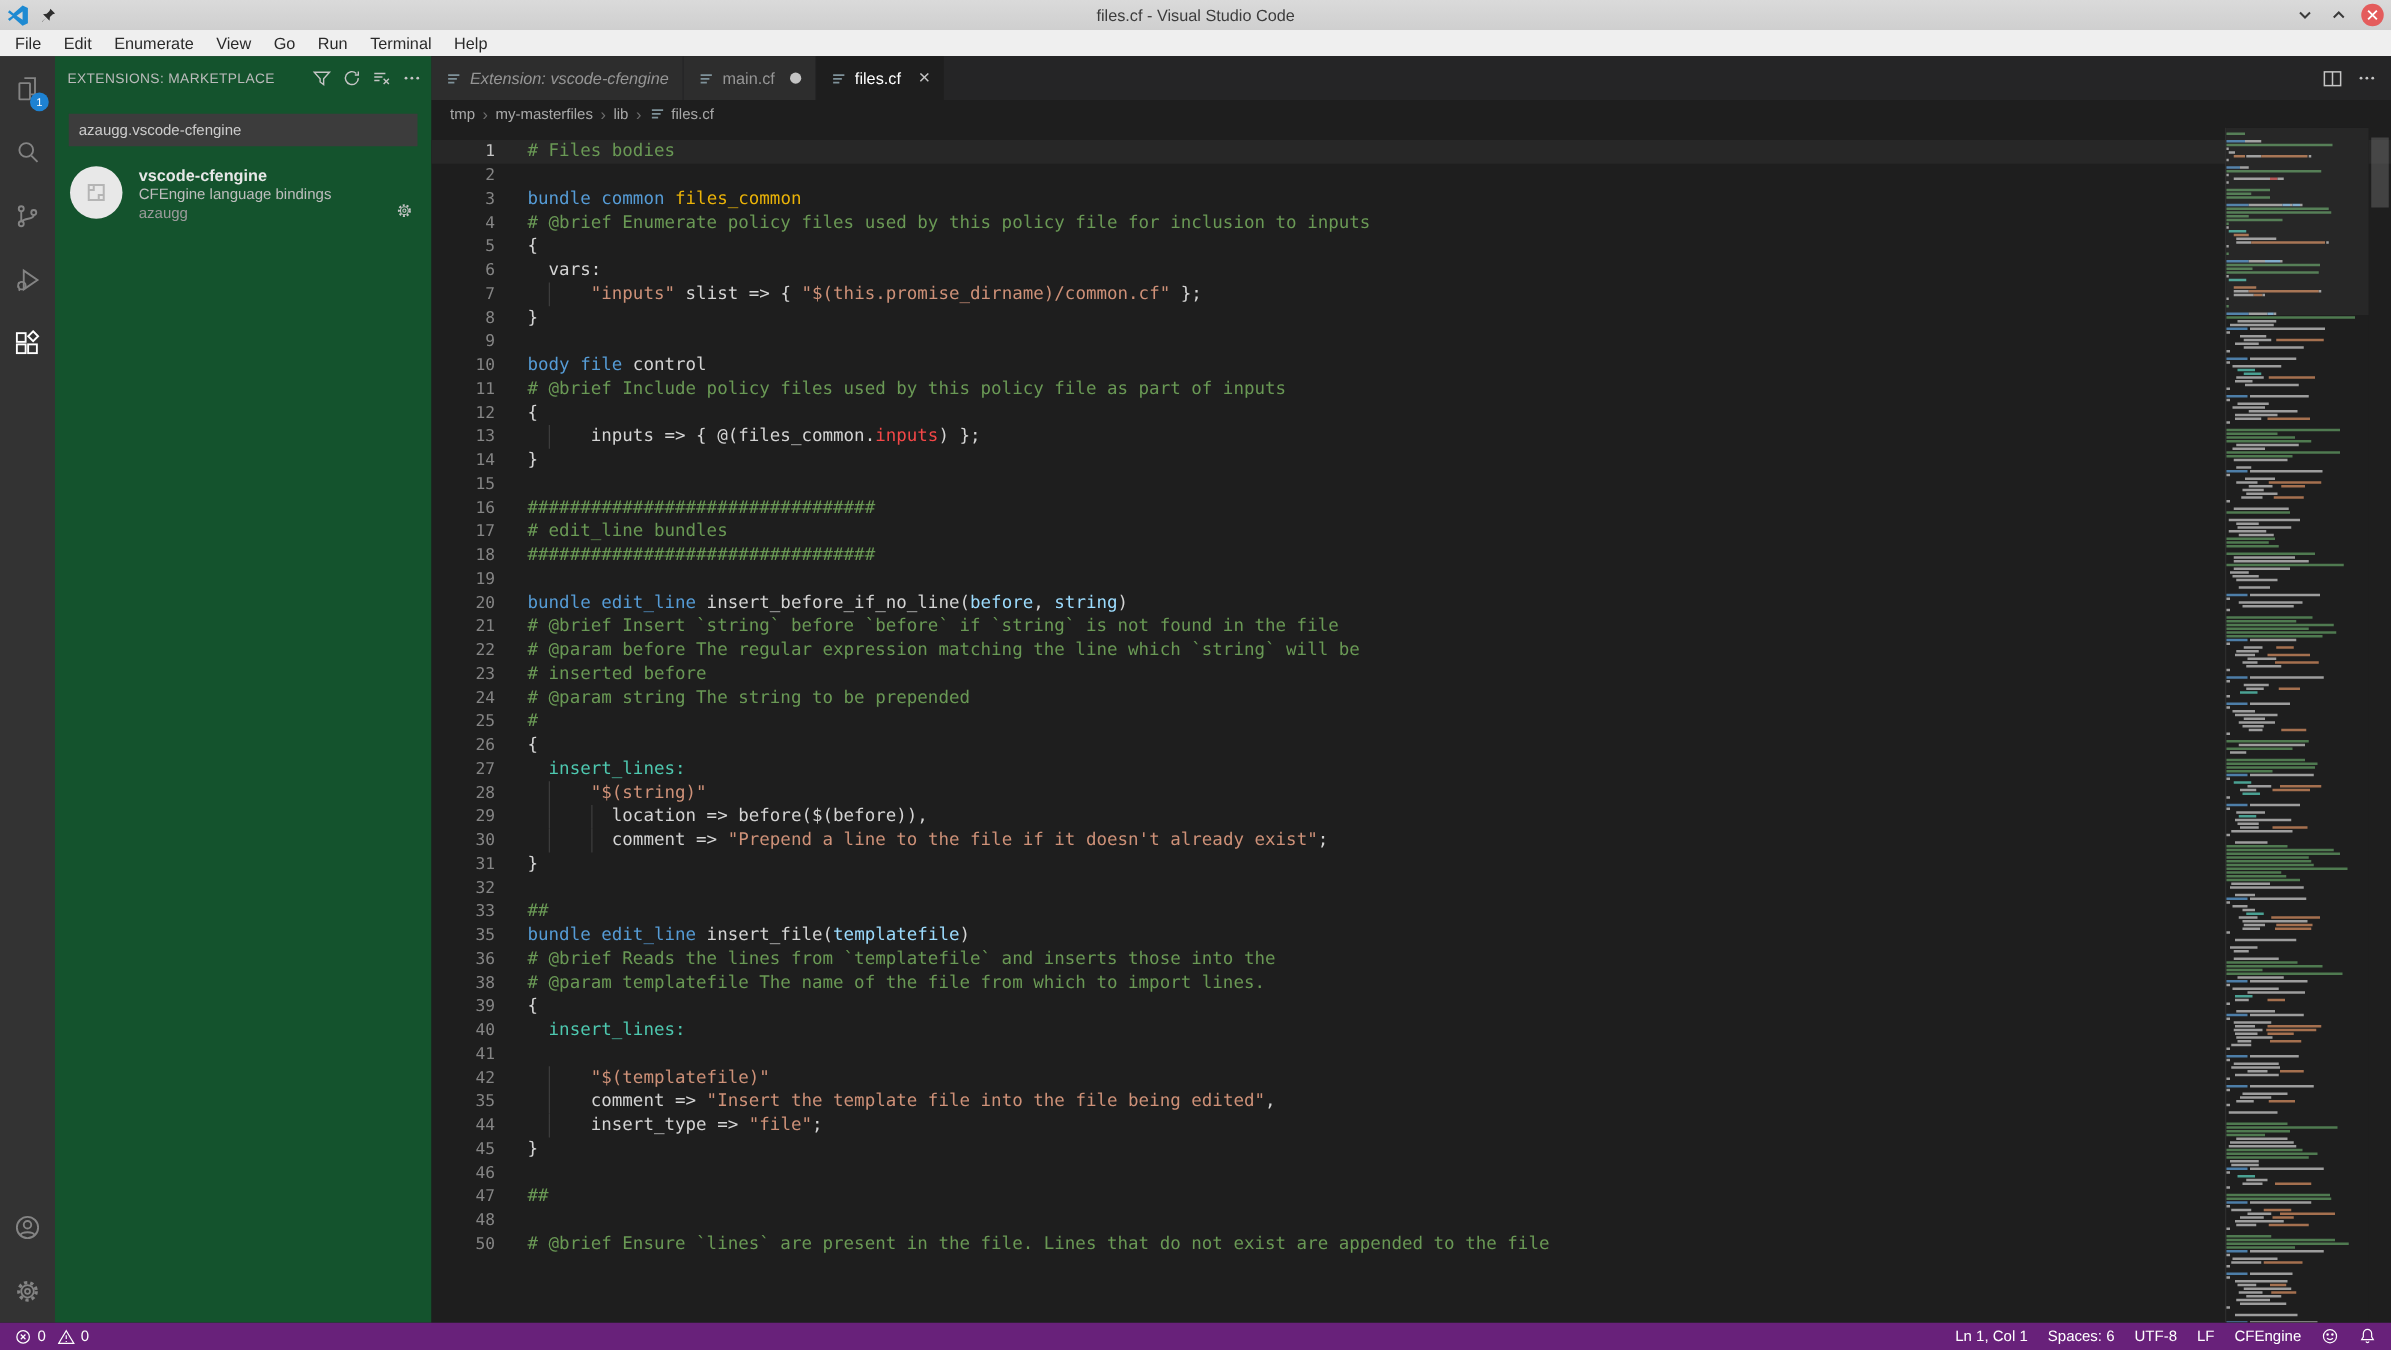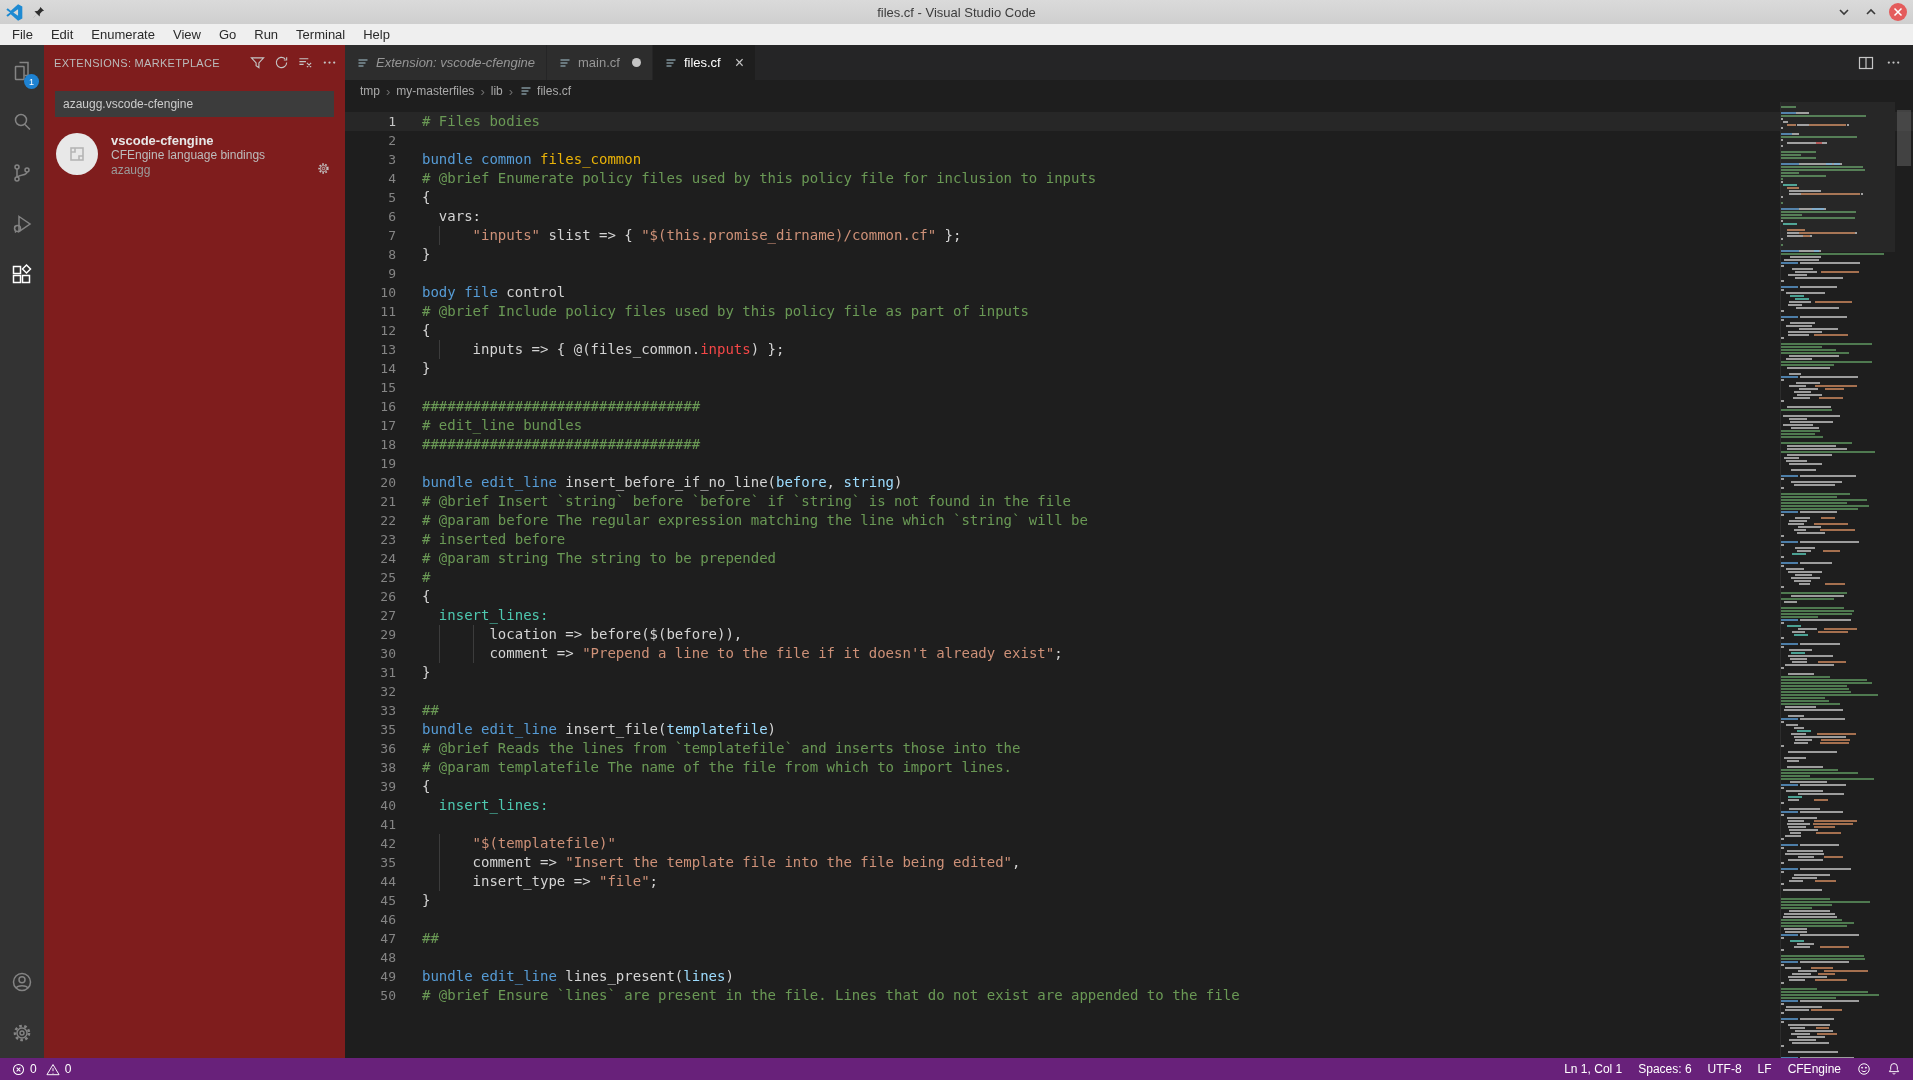--- a/index.html
+++ b/index.html
@@ -23,21 +23,21 @@
   .main{display:flex;height:1013px}
 
   
   .activitybar{width:44px;background:#333333;display:flex;flex-direction:column;align-items:stretch}
   .act-item{height:51px;display:flex;align-items:center;justify-content:center;color:#848484;position:relative}
   .act-item.active{color:#ffffff}
   .act-spacer{flex:1}
   .badge{position:absolute;right:5px;bottom:7px;min-width:15px;height:15px;border-radius:8px;background:#1e82d2;color:#fff;font-size:9px;display:flex;align-items:center;justify-content:center;padding:0 3px}
 
   
-  .sidebar{width:301px;background:#7f1d1d;color:#cccccc;position:relative}
+  .sidebar{width:301px;background:#14532d;color:#cccccc;position:relative}
   .side-header{height:35px;display:flex;align-items:center;padding:0 8px 0 10px}
   .side-title{font-size:11px;color:#bbbbbb;letter-spacing:.3px;flex:1;white-space:nowrap;overflow:hidden}
   .side-icons{display:flex;align-items:center;gap:9px;color:#c5c5c5}
   .search-box{margin:11px 11px 0 11px}
   .search-box input{width:100%;height:26px;background:#3c3c3c;border:none;outline:none;color:#cccccc;font-size:12px;padding:0 8px;font-family:"Liberation Sans",sans-serif}
   .ext-item{margin-top:12px;padding:4px 12px;display:flex;position:relative}
   .ext-ico{width:42px;height:42px;border-radius:50%;background:#e8e8e8;display:flex;align-items:center;justify-content:center;flex:none}
   .ext-meta{margin-left:13px;line-height:15px}
   .ext-name{font-size:13px;font-weight:bold;color:#e7e7e7}
   .ext-desc{font-size:12px;color:#bdbdbd}
@@ -321,39 +321,39 @@
           <div class="code-line"><span class="ln">18</span><span class="lc"><span style="color: rgb(106, 153, 85);">#################################</span></span></div>
           <div class="code-line"><span class="ln">19</span><span class="lc"></span></div>
           <div class="code-line"><span class="ln">20</span><span class="lc"><span style="color: rgb(86, 156, 214);">bundle edit_line </span><span style="color: rgb(212, 212, 212);">insert_before_if_no_line(</span><span style="color: rgb(156, 220, 254);">before</span><span style="color: rgb(212, 212, 212);">, </span><span style="color: rgb(156, 220, 254);">string</span><span style="color: rgb(212, 212, 212);">)</span></span></div>
           <div class="code-line"><span class="ln">21</span><span class="lc"><span style="color: rgb(106, 153, 85);"># @brief Insert `string` before `before` if `string` is not found in the file</span></span></div>
           <div class="code-line"><span class="ln">22</span><span class="lc"><span style="color: rgb(106, 153, 85);"># @param before The regular expression matching the line which `string` will be</span></span></div>
           <div class="code-line"><span class="ln">23</span><span class="lc"><span style="color: rgb(106, 153, 85);"># inserted before</span></span></div>
           <div class="code-line"><span class="ln">24</span><span class="lc"><span style="color: rgb(106, 153, 85);"># @param string The string to be prepended</span></span></div>
           <div class="code-line"><span class="ln">25</span><span class="lc"><span style="color: rgb(106, 153, 85);">#</span></span></div>
           <div class="code-line"><span class="ln">26</span><span class="lc"><span style="color: rgb(212, 212, 212);">{</span></span></div>
           <div class="code-line"><span class="ln">27</span><span class="lc"><span style="color: rgb(212, 212, 212);">  </span><span style="color: rgb(78, 201, 176);">insert_lines:</span></span></div>
+          <div class="code-line"><i class="guide" style="left: 93.86px;"></i><span class="ln">28</span><span class="lc"><span style="color: rgb(212, 212, 212);">      </span><span style="color: rgb(206, 145, 120);">"$(string)"</span></span></div>
           <div class="code-line"><i class="guide" style="left: 93.86px;"></i><i class="guide" style="left: 127.58px;"></i><span class="ln">29</span><span class="lc"><span style="color: rgb(212, 212, 212);">        location =&gt; before($(before)),</span></span></div>
           <div class="code-line"><i class="guide" style="left: 93.86px;"></i><i class="guide" style="left: 127.58px;"></i><span class="ln">30</span><span class="lc"><span style="color: rgb(212, 212, 212);">        comment =&gt; </span><span style="color: rgb(206, 145, 120);">"Prepend a line to the file if it doesn't already exist"</span><span style="color: rgb(212, 212, 212);">;</span></span></div>
           <div class="code-line"><span class="ln">31</span><span class="lc"><span style="color: rgb(212, 212, 212);">}</span></span></div>
           <div class="code-line"><span class="ln">32</span><span class="lc"></span></div>
           <div class="code-line"><span class="ln">33</span><span class="lc"><span style="color: rgb(106, 153, 85);">##</span></span></div>
           <div class="code-line"><span class="ln">35</span><span class="lc"><span style="color: rgb(86, 156, 214);">bundle edit_line </span><span style="color: rgb(212, 212, 212);">insert_file(</span><span style="color: rgb(156, 220, 254);">templatefile</span><span style="color: rgb(212, 212, 212);">)</span></span></div>
           <div class="code-line"><span class="ln">36</span><span class="lc"><span style="color: rgb(106, 153, 85);"># @brief Reads the lines from `templatefile` and inserts those into the</span></span></div>
           <div class="code-line"><span class="ln">38</span><span class="lc"><span style="color: rgb(106, 153, 85);"># @param templatefile The name of the file from which to import lines.</span></span></div>
           <div class="code-line"><span class="ln">39</span><span class="lc"><span style="color: rgb(212, 212, 212);">{</span></span></div>
           <div class="code-line"><span class="ln">40</span><span class="lc"><span style="color: rgb(212, 212, 212);">  </span><span style="color: rgb(78, 201, 176);">insert_lines:</span></span></div>
           <div class="code-line"><span class="ln">41</span><span class="lc"></span></div>
           <div class="code-line"><i class="guide" style="left: 93.86px;"></i><span class="ln">42</span><span class="lc"><span style="color: rgb(212, 212, 212);">      </span><span style="color: rgb(206, 145, 120);">"$(templatefile)"</span></span></div>
           <div class="code-line"><i class="guide" style="left: 93.86px;"></i><span class="ln">35</span><span class="lc"><span style="color: rgb(212, 212, 212);">      comment =&gt; </span><span style="color: rgb(206, 145, 120);">"Insert the template file into the file being edited"</span><span style="color: rgb(212, 212, 212);">,</span></span></div>
           <div class="code-line"><i class="guide" style="left: 93.86px;"></i><span class="ln">44</span><span class="lc"><span style="color: rgb(212, 212, 212);">      insert_type =&gt; </span><span style="color: rgb(206, 145, 120);">"file"</span><span style="color: rgb(212, 212, 212);">;</span></span></div>
           <div class="code-line"><span class="ln">45</span><span class="lc"><span style="color: rgb(212, 212, 212);">}</span></span></div>
           <div class="code-line"><span class="ln">46</span><span class="lc"></span></div>
           <div class="code-line"><span class="ln">47</span><span class="lc"><span style="color: rgb(106, 153, 85);">##</span></span></div>
           <div class="code-line"><span class="ln">48</span><span class="lc"></span></div>
-          <div class="code-line"><span class="ln">49</span><span class="lc"><span style="color: rgb(86, 156, 214);">bundle edit_line </span><span style="color: rgb(212, 212, 212);">lines_present(</span><span style="color: rgb(156, 220, 254);">lines</span><span style="color: rgb(212, 212, 212);">)</span></span></div>
           <div class="code-line"><span class="ln">50</span><span class="lc"><span style="color: rgb(106, 153, 85);"># @brief Ensure `lines` are present in the file. Lines that do not exist are appended to the file</span></span></div>
         </div>
       <div class="minimap">
         <div class="mm-inner" id="minimap-content">
             <div class="mm-row">
               <span class="mm-seg" style="left: 0px; width: 14.84px; background: rgb(79, 122, 80);"></span>
             </div>
             <div class="mm-row"></div>
             <div class="mm-row">
               <span class="mm-seg" style="left: 0px; width: 14.84px; background: rgb(77, 126, 168);"></span>

